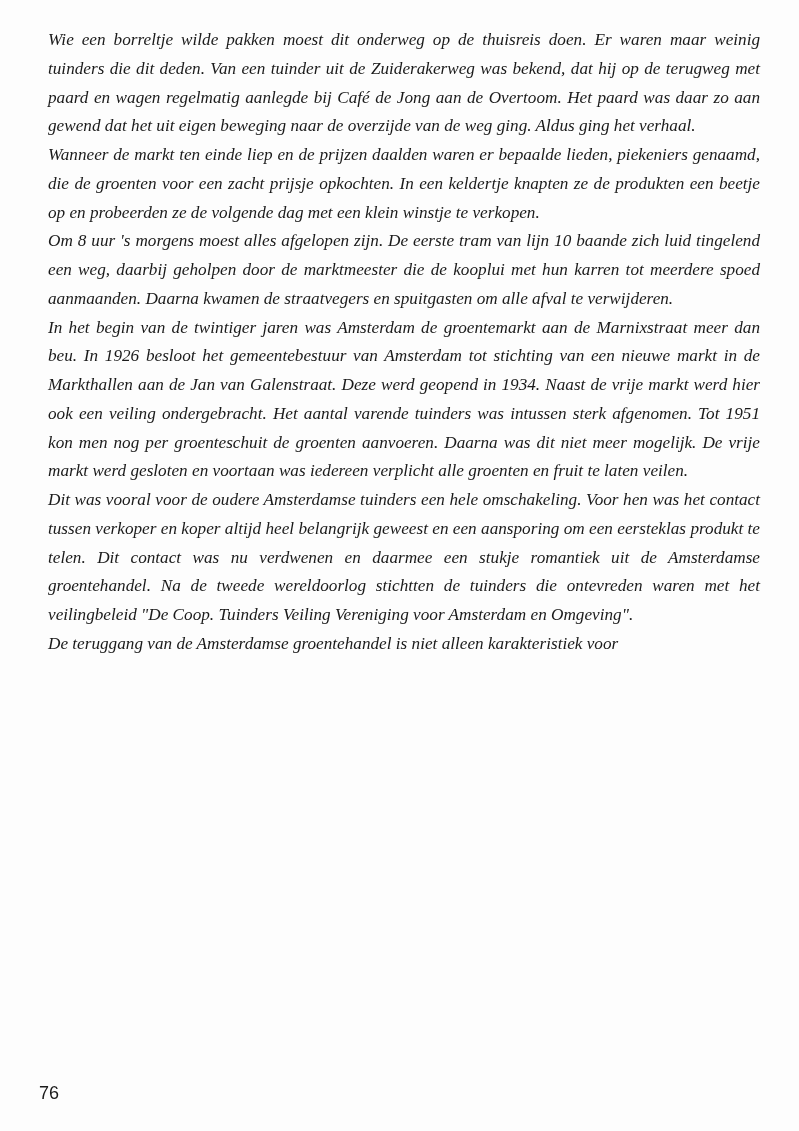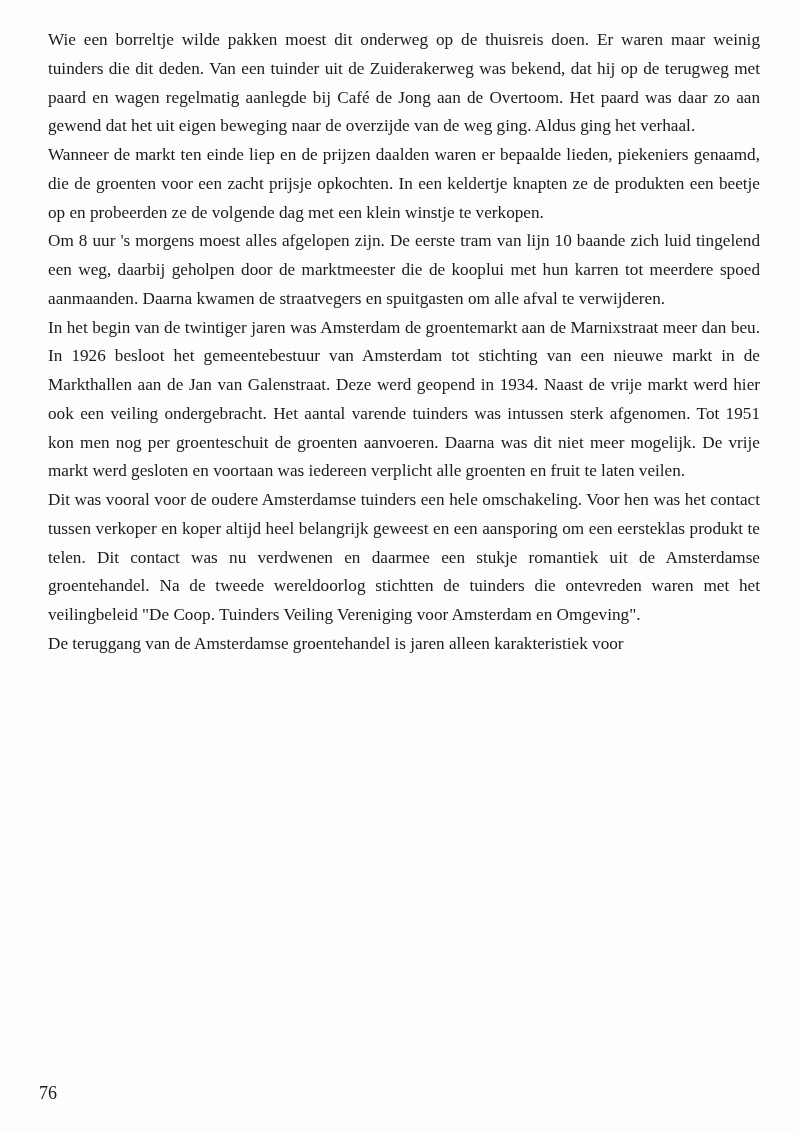--- a/index.html
+++ b/index.html
@@ -16,41 +16,42 @@
     }
     .page {
       position: absolute;
       left: 48px;
       top: 26px;
       width: 712px;
       font-family: "Liberation Serif", "DejaVu Serif", serif;
       font-size: 17.2px;
       line-height: 28.75px;
       color: #1a1a1a;
+      font-style: italic;
     }
     .para {
       margin: 0;
       text-align: justify;
       text-align-last: left;
       hyphens: manual;
     }
     .page-number {
       position: absolute;
       left: 39px;
       top: 1083px;
-      font-family: Liberation Serif, serif;
+      font-family: Liberation Sans, sans-serif;
       font-size: 18px;
       color: #1a1a1a;
     }
   </style>
 </head>
 <body>
 
 <div class="page">
   <p class="para">Wie een borreltje wilde pakken moest dit onderweg op de thuisreis doen. Er waren maar weinig tuinders die dit deden. Van een tuinder uit de Zuiderakerweg was bekend, dat hij op de terugweg met paard en wagen regelmatig aanlegde bij Café de Jong aan de Overtoom. Het paard was daar zo aan gewend dat het uit eigen beweging naar de overzijde van de weg ging. Aldus ging het verhaal.</p>
   <p class="para">Wanneer de markt ten einde liep en de prijzen daalden waren er bepaalde lieden, piekeniers genaamd, die de groenten voor een zacht prijsje opkochten. In een keldertje knapten ze de produkten een beetje op en probeerden ze de volgende dag met een klein winstje te verkopen.</p>
   <p class="para">Om 8 uur 's morgens moest alles afgelopen zijn. De eerste tram van lijn 10 baande zich luid tingelend een weg, daarbij geholpen door de marktmeester die de kooplui met hun karren tot meerdere spoed aanmaanden. Daarna kwamen de straatvegers en spuitgasten om alle afval te verwijderen.</p>
   <p class="para">In het begin van de twintiger jaren was Amsterdam de groentemarkt aan de Mar­nixstraat meer dan beu. In 1926 besloot het gemeentebestuur van Amsterdam tot stichting van een nieuwe markt in de Markthallen aan de Jan van Galenstraat. Deze werd geopend in 1934. Naast de vrije markt werd hier ook een veiling onder­gebracht. Het aantal varende tuinders was intussen sterk afgenomen. Tot 1951 kon men nog per groenteschuit de groenten aanvoeren. Daarna was dit niet meer mogelijk. De vrije markt werd gesloten en voortaan was iedereen verplicht alle groenten en fruit te laten veilen.</p>
   <p class="para">Dit was vooral voor de oudere Amsterdamse tuinders een hele omschakeling. Voor hen was het contact tussen verkoper en koper altijd heel belangrijk geweest en een aansporing om een eersteklas produkt te telen. Dit contact was nu verdwenen en daarmee een stukje romantiek uit de Amsterdamse groentehandel. Na de tweede wereldoorlog stichtten de tuinders die ontevreden waren met het veilingbeleid "De Coop. Tuinders Veiling Vereniging voor Amsterdam en Omgeving".</p>
-  <p class="para">De teruggang van de Amsterdamse groentehandel is jaren alleen karakteristiek voor</p>
+  <p class="para">De teruggang van de Amsterdamse groentehandel is niet alleen karakteristiek voor</p>
 </div>
 
 <div class="page-number">76</div>
 
 </body></html>

